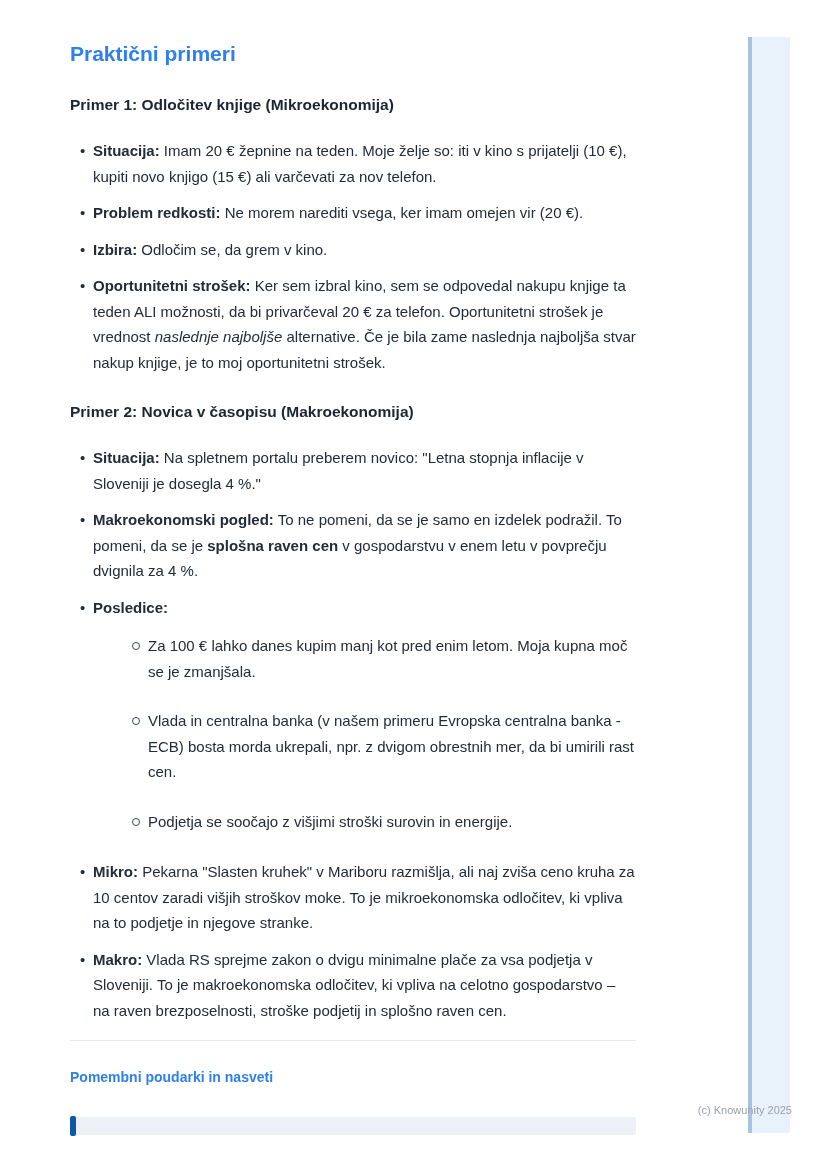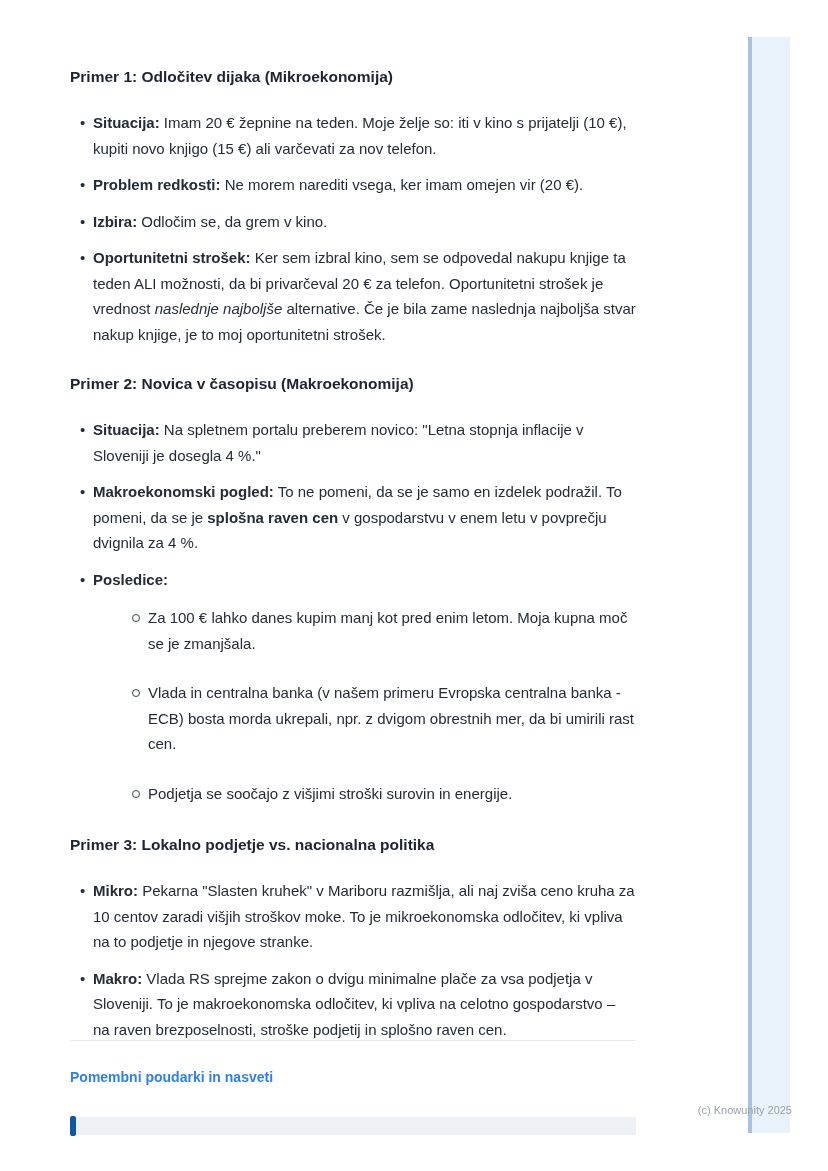--- a/index.html
+++ b/index.html
@@ -30,22 +30,23 @@
                  background:#0d57a7; border-radius:2px; }
   .edge-strip { position:absolute; left:748px; top:37px; width:42px; height:1096px;
                 background:#e9f1fa; border-left:4px solid #a8c3e2; z-index:1; }
   .footer { position:absolute; right:36px; top:1103px; font-size:11px; line-height:14px;
             color:#9aa1ab; z-index:2; white-space:nowrap; }
 </style>
 </head>
 <body>
 
 <div class="content">
+  <h1 class="doc-h1">Praktični primeri</h1>
   <div>
-      <h3 class="doc-h3">Primer 1: Odločitev dijaka (Mikroekonomija)</h3>
+      <h3 class="doc-h3">Primer 1: Odločitev knjige (Mikroekonomija)</h3>
       <ul class="doc-list">
         <li class="li">
           <span class="m1">•</span>
           <span class="txt"><span class="seg b">Situacija:</span><span class="seg"> Imam 20 € žepnine na teden. Moje želje so: iti v kino s prijatelji (10 €), kupiti novo knjigo (15 €) ali varčevati za nov telefon.</span></span>
         </li>
         <li class="li">
           <span class="m1">•</span>
           <span class="txt"><span class="seg b">Problem redkosti:</span><span class="seg"> Ne morem narediti vsega, ker imam omejen vir (20 €).</span></span>
         </li>
         <li class="li">
@@ -78,21 +79,20 @@
                 <span class="m2"></span>
                 <span class="txt"><span class="seg">Vlada in centralna banka (v našem primeru Evropska centralna banka - ECB) bosta morda ukrepali, npr. z dvigom obrestnih mer, da bi umirili rast cen.</span></span>
               </li>
               <li class="li sub">
                 <span class="m2"></span>
                 <span class="txt"><span class="seg">Podjetja se soočajo z višjimi stroški surovin in energije.</span></span>
               </li>
             </ul></span>
         </li>
       </ul>
-      <h3 class="doc-h3">Primer 3: Lokalno podjetje vs. nacionalna politika</h3>
       <ul class="doc-list">
         <li class="li">
           <span class="m1">•</span>
           <span class="txt"><span class="seg b">Mikro:</span><span class="seg"> Pekarna "Slasten kruhek" v Mariboru razmišlja, ali naj zviša ceno kruha za 10 centov zaradi višjih stroškov moke. To je mikroekonomska odločitev, ki vpliva na to podjetje in njegove stranke.</span></span>
         </li>
         <li class="li">
           <span class="m1">•</span>
           <span class="txt"><span class="seg b">Makro:</span><span class="seg"> Vlada RS sprejme zakon o dvigu minimalne plače za vsa podjetja v Sloveniji. To je makroekonomska odločitev, ki vpliva na celotno gospodarstvo – na raven brezposelnosti, stroške podjetij in splošno raven cen.</span></span>
         </li>
       </ul>

